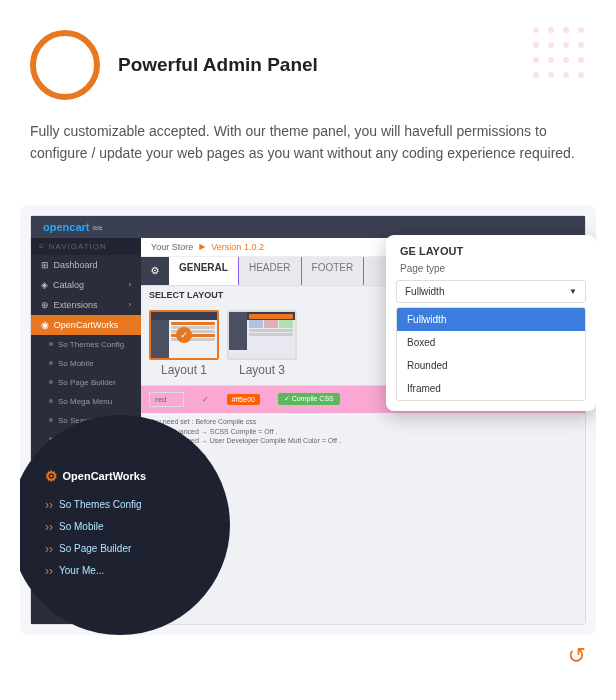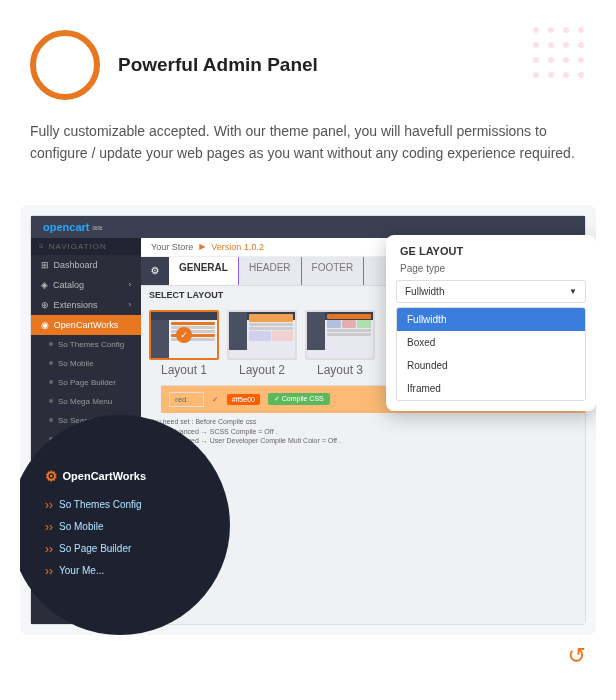--- a/index.html
+++ b/index.html
@@ -240,25 +240,24 @@
     }
     .layout-label {
       font-size: 12px;
       color: #666;
       margin-top: 3px;
     }
 
     .bottom-bar {
       padding: 6px 8px;
       border-top: 1px solid #ddd;
-      background: #fdba74;
-      display: flex;
-      gap: 8px;
-      align-items: center;
-      margin-left: 20px;
+      background: #f9a8d4;
+      display: flex;
+      gap: 18px;
+      align-items: center;
     }
     .color-input {
       padding: 2px 5px;
       font-size: 8px;
       border: 1px solid #ddd;
       color: #666;
     }
     .color-badge {
       background: #ff5e00;
       color: #fff;
@@ -544,39 +543,20 @@
                     <div class="thumb-row c"></div>
                     <div class="thumb-row"></div>
                   </div>
                 </div>
               </div>
               <div class="checkmark">✓</div>
             </div>
             <div class="layout-label">Layout 1</div>
           </div>
 
-          <div class="layout-item">
-            <div class="layout-thumb">
-              <div style="width:100%;height:100%;background:linear-gradient(to bottom, #3a3f51 8px, #e8e9f0 0);">
-                <div style="display:flex;height:calc(100% - 8px);">
-                  <div style="width:18px;background:#4a4f61;"></div>
-                  <div style="flex:1;padding:2px;display:flex;flex-direction:column;gap:1px;">
-                    <div style="height:8px;background:#f0a050;border-radius:1px;"></div>
-                    <div style="height:3px;background:#ccc;border-radius:1px;"></div>
-                    <div style="height:3px;background:#ccc;border-radius:1px;"></div>
-                    <div style="display:flex;gap:1px;">
-                      <div style="flex:1;height:10px;background:#d0d0f0;border-radius:1px;"></div>
-                      <div style="flex:1;height:10px;background:#f0d0d0;border-radius:1px;"></div>
-                    </div>
-                  </div>
-                </div>
-              </div>
-            </div>
-            <div class="layout-label">Layout 2</div>
-          </div>
 
           <div class="layout-item">
             <div class="layout-thumb">
               <div style="width:100%;height:100%;background:linear-gradient(to bottom, #3a3f51 8px, #e8e9f0 0);">
                 <div style="display:flex;height:calc(100% - 8px);">
                   <div style="width:18px;background:#4a4f61;"></div>
                   <div style="flex:1;padding:2px;display:flex;flex-direction:column;gap:1px;">
                     <div style="height:5px;background:#e87722;border-radius:1px;"></div>
                     <div style="display:flex;gap:1px;">
                       <div style="flex:1;height:8px;background:#b0c0e0;border-radius:1px;"></div>

